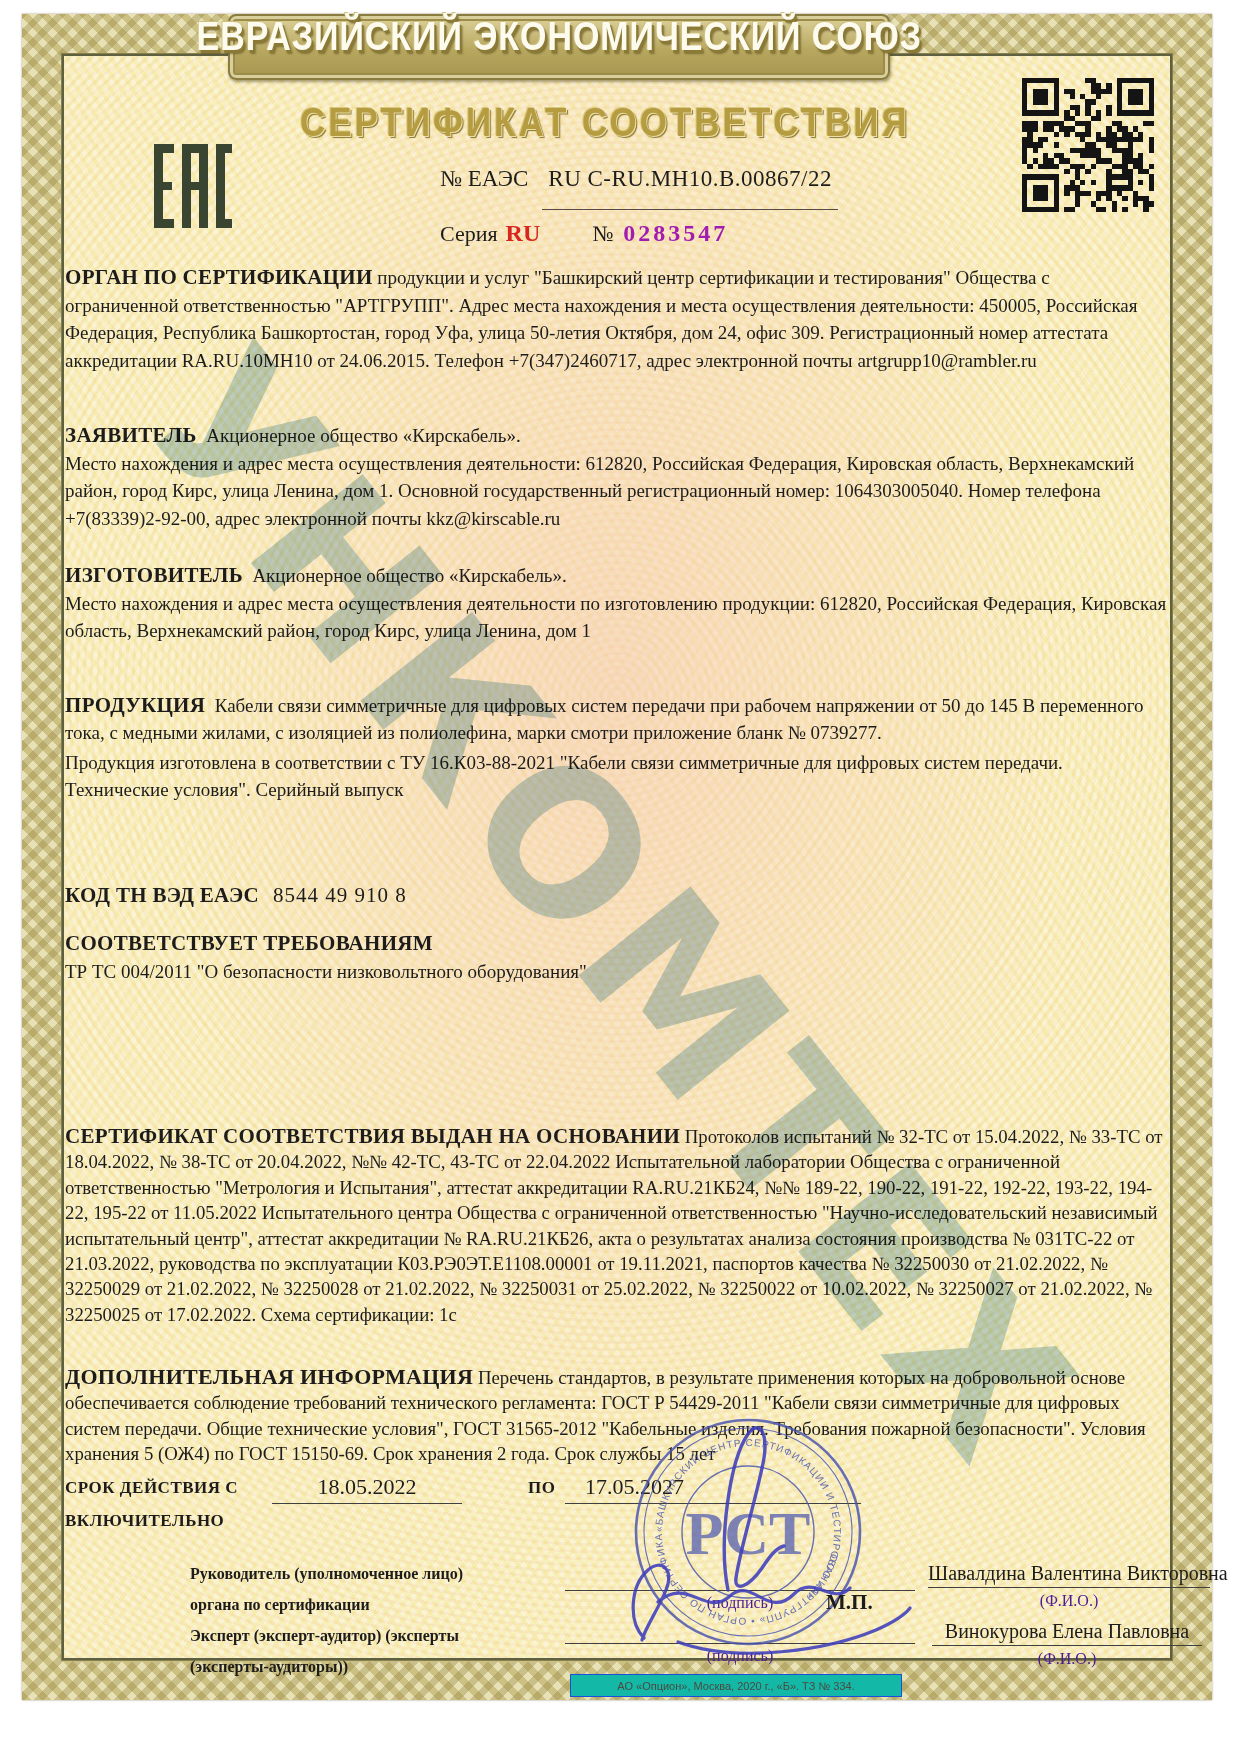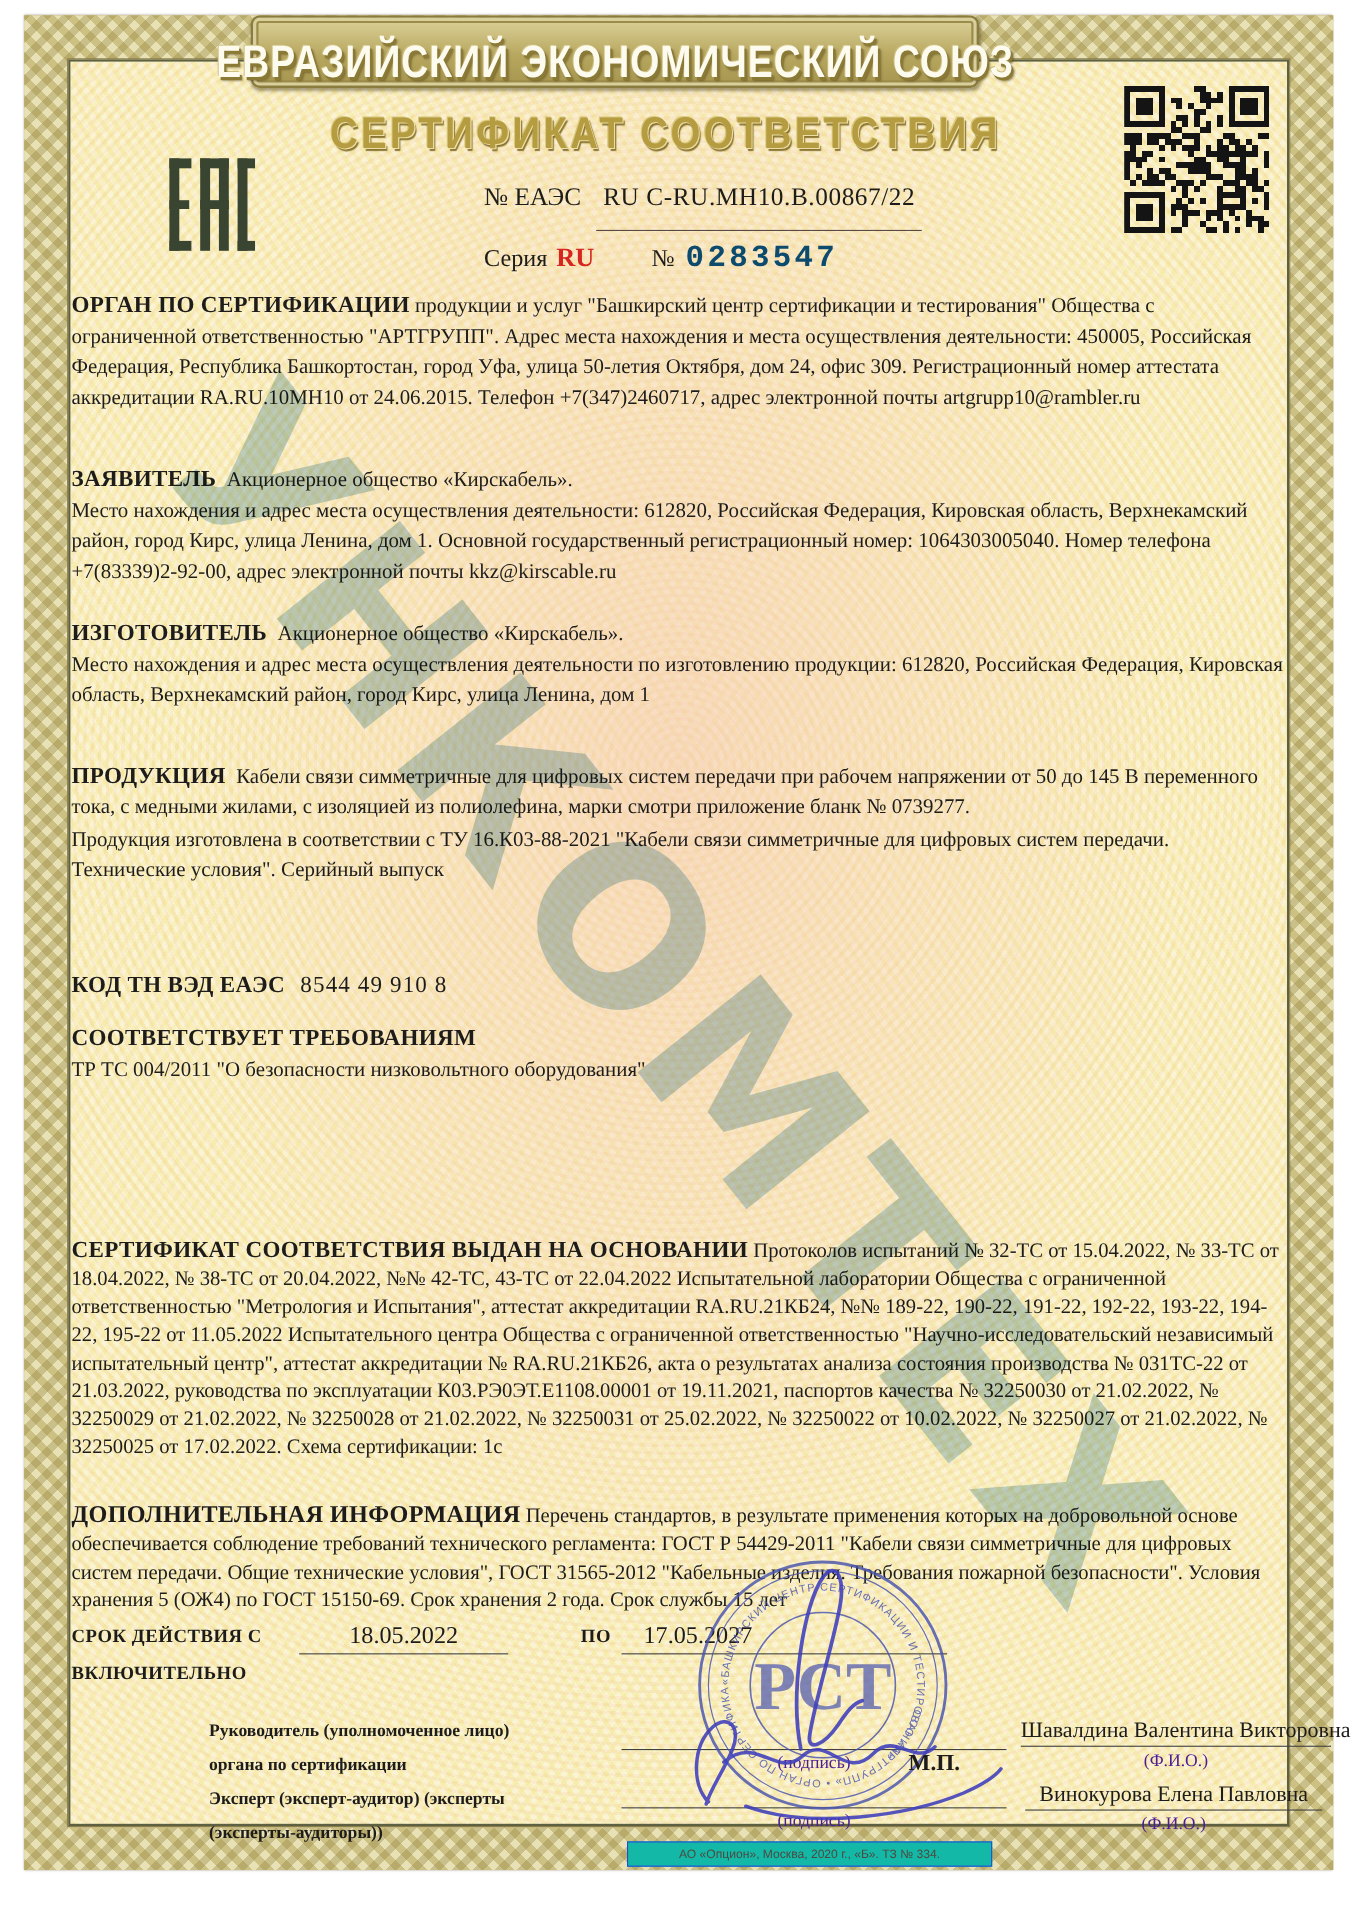--- a/index.html
+++ b/index.html
@@ -25,38 +25,38 @@
   .watermark{position:absolute;left:268px;top:318px;z-index:3;pointer-events:none;
       transform:rotate(51.5deg);transform-origin:0 0;
       font-family:"DejaVu Sans",sans-serif;font-weight:bold;
       font-size:196px;letter-spacing:12px;line-height:1;
       color:rgba(133,178,199,.52);mix-blend-mode:multiply;white-space:nowrap;}
   
   .banner{position:absolute;left:228px;top:14px;width:658px;height:62px;z-index:4;
       background:linear-gradient(#ddd29a,#b7a75f 55%,#a6954e);
       border:2px solid #8a7c3e;border-radius:8px;
       box-shadow:inset 0 0 0 3px #d9cf9d, inset 0 0 0 5px #9c8c4a, 1px 2px 3px rgba(80,70,30,.5);
-      display:flex;align-items:flex-end;justify-content:center;}
+      display:flex;align-items:flex-start;justify-content:center;}
   .banner-text{font-family:"Liberation Sans",sans-serif;font-weight:bold;font-size:37px;
       color:#fdfaee;letter-spacing:1px;transform:scaleX(.92) scaleY(1.12);white-space:nowrap;
       text-shadow:2px 2px 0 #8a7a35,3px 3px 2px rgba(90,75,30,.6),-1px -1px 0 #cfc080;}
   .cert-title{position:absolute;left:300px;top:102px;width:470px;text-align:center;z-index:4;
       font-family:"Liberation Sans",sans-serif;font-weight:bold;font-size:35px;
       color:#b59c40;letter-spacing:3px;transform:scaleY(1.15);white-space:nowrap;
       text-shadow:1px 1px 0 #ecdfa6,2px 2px 1px #8a7430,-1px -1px 0 #d9c87e;}
   .eac{position:absolute;left:152px;top:142px;z-index:4;}
   .num-line{position:absolute;left:440px;top:166px;z-index:4;font-size:23px;white-space:nowrap;}
   .num-line .lbl{margin-right:14px;}
   .num-line .val{border-bottom:1px solid #5a4a44;padding:0 6px 18px 6px;letter-spacing:.5px;}
   .series-line{position:absolute;left:440px;top:220px;z-index:4;font-size:22px;white-space:nowrap;}
   .series-lbl{margin-right:8px;}
   .series-val{color:#d6261f;font-weight:bold;font-size:24px;margin-right:52px;}
   .serial-lbl{margin-right:10px;}
-  .serial-val{color:#0c4a6e;font-weight:bold;font-size:28px;letter-spacing:3px;
-      font-family:Liberation Mono, monospace;}
+  .serial-val{color:#a21caf;font-weight:bold;font-size:24px;letter-spacing:3px;
+      font-family:Liberation Serif, serif;}
   .qr{position:absolute;left:1022px;top:78px;width:132px;height:134px;z-index:4;}
   
   .blk{position:absolute;left:65px;width:1102px;z-index:2;font-size:19px;line-height:27.5px;}
   .blk b.h{font-size:21px;letter-spacing:.3px;}
   .tight{line-height:25.4px;font-size:18.8px;}
   .code-val{font-size:21px;margin-left:14px;letter-spacing:1px;}
   
   .vlabel{font-weight:bold;font-size:17px;letter-spacing:.5px;}
   .datebox{position:absolute;border-bottom:1.6px solid #40413f;text-align:center;
       font-size:22px;padding-bottom:3px;}

